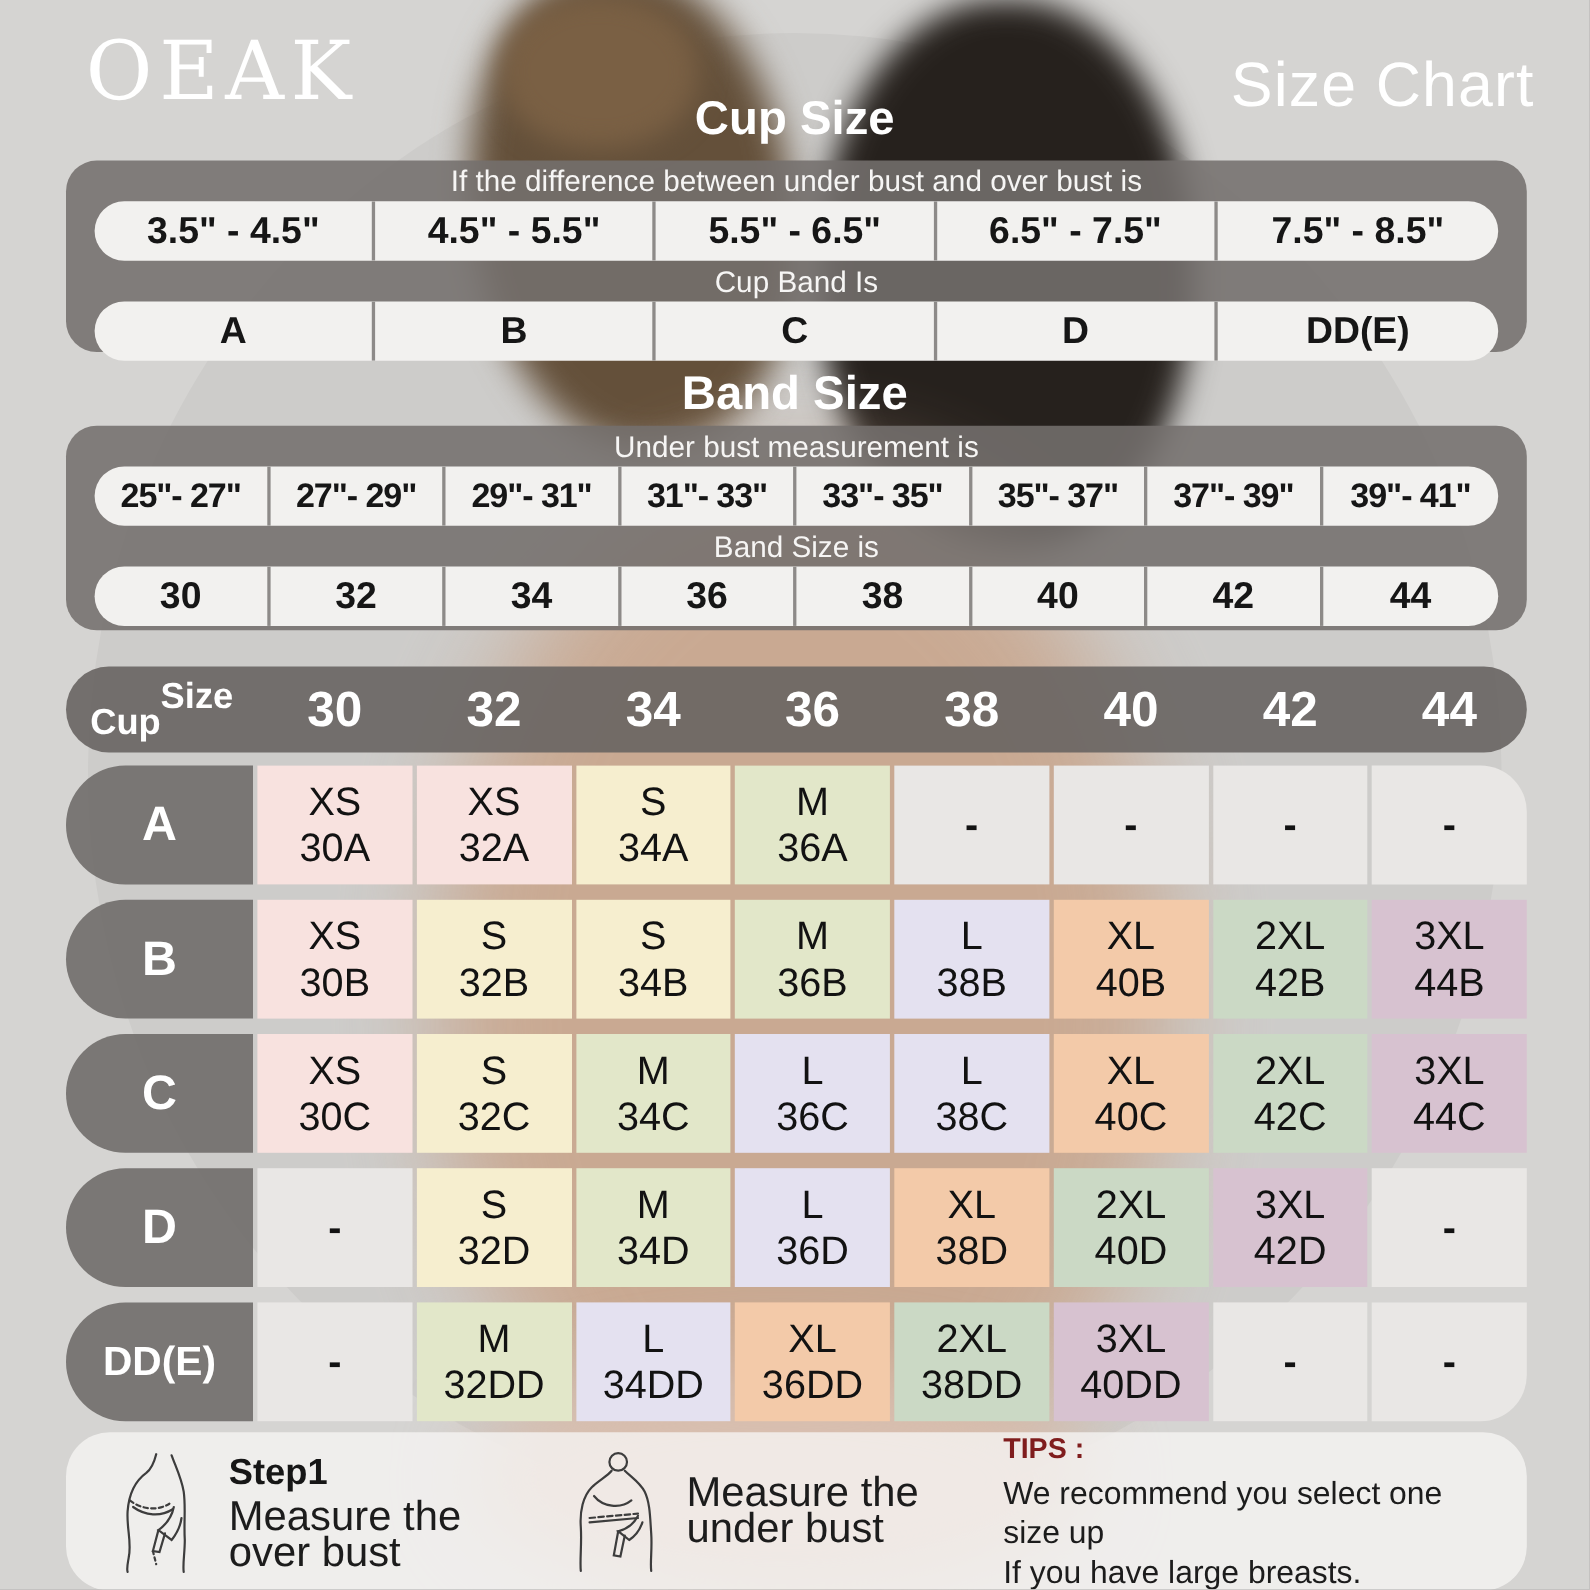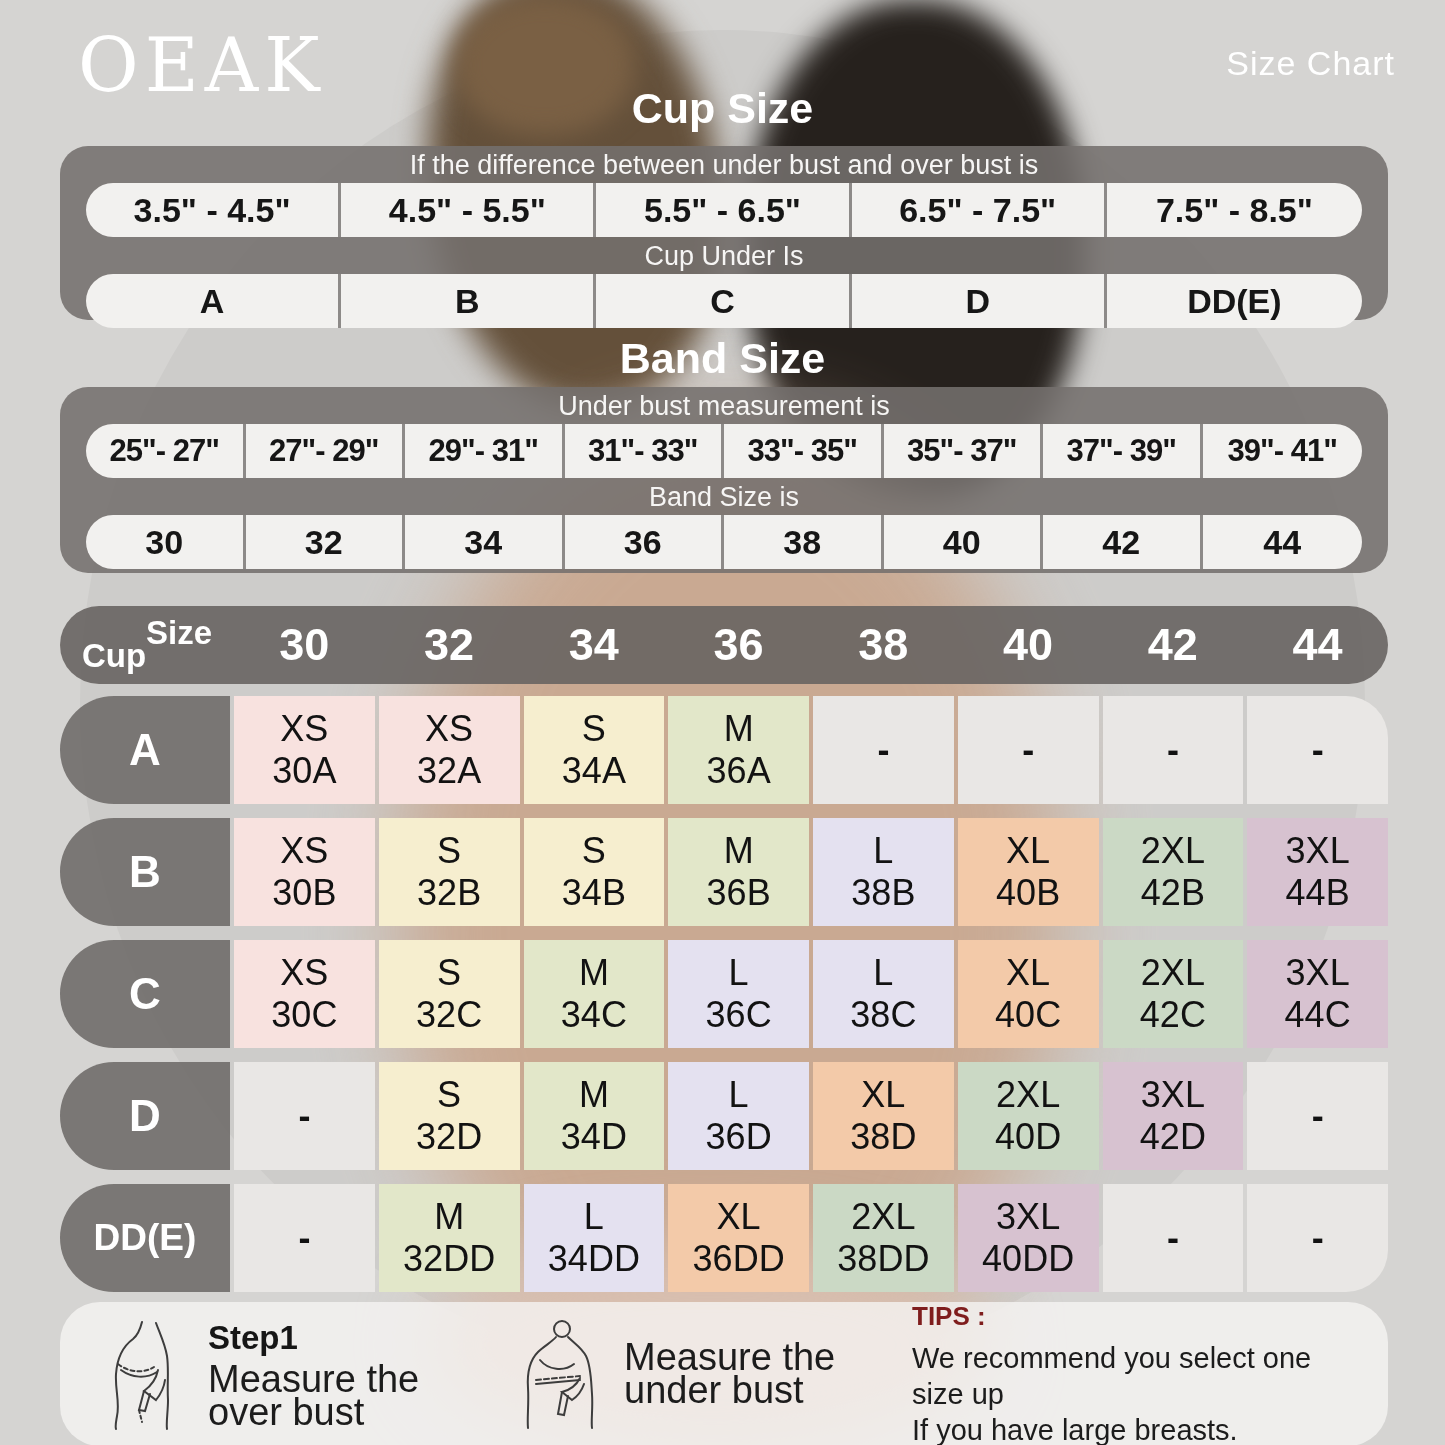--- a/index.html
+++ b/index.html
@@ -11,21 +11,21 @@
   .blob{position:absolute;border-radius:48%;}
   .hair-left{left:430px;top:-30px;width:290px;height:440px;background:#64503a;filter:blur(16px);transform:rotate(-8deg);}
   .bun{left:455px;top:-5px;width:180px;height:140px;background:#7a6044;filter:blur(12px);}
   .hair-right{left:745px;top:0px;width:340px;height:500px;background:#26211d;filter:blur(14px);}
   .skin-mid{left:400px;top:430px;width:660px;height:960px;background:#c9a68d;filter:blur(46px);opacity:.9;}
   .skin-low{left:430px;top:1240px;width:560px;height:210px;background:#d8bfb0;filter:blur(34px);}
 
   
   .logo{position:absolute;left:78px;top:22px;font-family:"DejaVu Serif",serif;font-size:74px;
         color:#ffffff;letter-spacing:6px;font-weight:400;}
-  .size-chart{position:absolute;right:50px;top:44px;font-size:34px;color:#ffffff;font-weight:500;letter-spacing:1px;}
+  .size-chart{position:absolute;right:50px;top:44px;font-size:57px;color:#ffffff;font-weight:500;letter-spacing:1px;}
   .sec-title{position:absolute;left:0;width:1445px;text-align:center;font-size:43px;font-weight:700;color:#ffffff;}
   .cup-title{top:84px;}
   .band-title{top:334px;}
 
   
   .panel{position:absolute;left:60px;width:1328px;background:rgba(116,112,109,0.88);
          border-radius:28px;box-sizing:border-box;padding:4px 26px 0 26px;}
   .cup-panel{top:146px;height:174px;}
   .band-panel{top:387px;height:186px;}
   .panel .head{ text-align:center;color:#f6f5f4;font-size:27px;line-height:30px;}
@@ -91,21 +91,21 @@
   <div class="sec-title cup-title">Cup Size</div>
   <div class="panel cup-panel">
     <div class="head">If the  difference between under bust and over bust is</div>
     <div class="pill-row cols5" id="cup-ranges">
         <div class="pill-cell">3.5" - 4.5"</div>
         <div class="pill-cell">4.5" - 5.5"</div>
         <div class="pill-cell">5.5" - 6.5"</div>
         <div class="pill-cell">6.5" - 7.5"</div>
         <div class="pill-cell">7.5" - 8.5"</div>
       </div>
-    <div class="head mid">Cup Under Is</div>
+    <div class="head mid">Cup Band Is</div>
     <div class="pill-row cols5" id="cup-values">
         <div class="pill-cell">A</div>
         <div class="pill-cell">B</div>
         <div class="pill-cell">C</div>
         <div class="pill-cell">D</div>
         <div class="pill-cell">DD(E)</div>
       </div>
   </div>
 
   <div class="sec-title band-title">Band Size</div>

